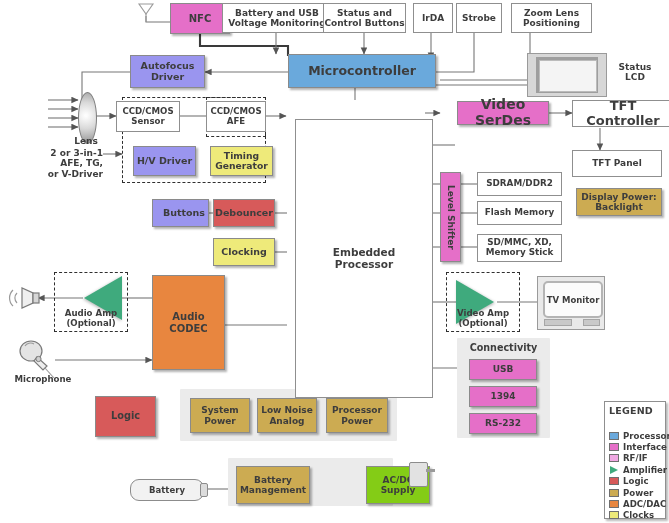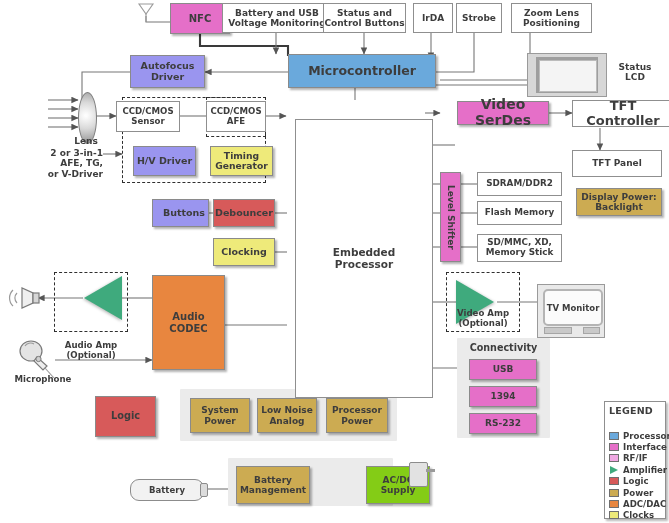--- a/index.html
+++ b/index.html
@@ -68,21 +68,21 @@
     border-left:8px solid #3faa7d;
     border-top:4px solid transparent;border-bottom:4px solid transparent;
   }
   #legend .ltxt{font-size:8.6px;font-weight:bold;color:#3d3d3d;white-space:nowrap;}
   
   .lcd-outer{
     position:absolute;background:#d7d7d7;border:1px solid #9a9a9a;z-index:3;
   }
   .lcd-mid{position:absolute;background:#9e9e9e;}
   .lcd-scr{position:absolute;background:#f4f4f4;border:1px solid #bbb;}
-  .tv-outer{position:absolute;background:#e9e9e9;border:1px solid #9a9a9a;z-index:3;margin-top:8px;}
+  .tv-outer{position:absolute;background:#e9e9e9;border:1px solid #9a9a9a;z-index:3;}
   .tv-scr{position:absolute;background:#fbfbfb;border:2px solid #b4b4b4;border-radius:5px;
           display:flex;align-items:center;justify-content:center;font-size:8.5px;font-weight:bold;color:#3d3d3d;}
   .tv-bar{position:absolute;background:#c9c9c9;border:1px solid #a6a6a6;}
   .battery{
     position:absolute;background:#f2f2f2;border:1px solid #8c8c8c;border-radius:9px;
     display:flex;align-items:center;justify-content:center;
     font-size:8.5px;font-weight:bold;color:#3d3d3d;z-index:3;
   }
   .batt-cap{position:absolute;background:#dcdcdc;border:1px solid #8c8c8c;border-radius:2px;z-index:4;}
   .plug-body{position:absolute;background:#e2e2e2;border:1px solid #8c8c8c;border-radius:2px;z-index:3;}
@@ -298,21 +298,21 @@
   <div class="blk" style="left:469px;top:413px;width:68px;height:21px;background:#e56fc8;font-size:9px;">RS-232</div>
 
   <svg style="position:absolute;left:8px;top:282px;width:36px;height:32px;z-index:3;" viewBox="0 0 36 32">
     <path d="M14,6 L14,26 L25,21 L25,11 z" fill="#efefef" stroke="#7a7a7a" stroke-width="1.2"></path>
     <rect x="25" y="11" width="6" height="10" fill="#d6d6d6" stroke="#7a7a7a" stroke-width="1.2"></rect>
     <path d="M9,11 A7,7 0 0 0 9,21" fill="none" stroke="#9a9a9a" stroke-width="1.2"></path>
     <path d="M5,8 A11,11 0 0 0 5,24" fill="none" stroke="#9a9a9a" stroke-width="1.2"></path>
   </svg>
 
   <div class="amp-tri flip" style="left:84px;top:276px;width:38px;height:44px;"></div>
-  <div class="capt" style="left:54px;top:309px;width:74px;font-size:8.6px;white-space:pre-line;margin-top:32px;">Audio Amp
+  <div class="capt" style="left:54px;top:309px;width:74px;font-size:8.6px;white-space:pre-line;">Audio Amp
 (Optional)</div>
 
   <div class="blk" style="left:152px;top:275px;width:73px;height:95px;background:#e8863f;font-size:10px;white-space:pre-line;">Audio
 CODEC</div>
 
   <svg style="position:absolute;left:16px;top:338px;width:44px;height:40px;z-index:3;" viewBox="0 0 44 40">
     <ellipse cx="15" cy="13" rx="11" ry="10" fill="#e4e4e4" stroke="#7a7a7a" stroke-width="1.2"></ellipse>
     <path d="M9,8 A6,5 0 0 1 18,6" fill="none" stroke="#9a9a9a" stroke-width="1.1"></path>
     <path d="M21,19 L31,28 L27,32 L18,23 z" fill="#ededed" stroke="#7a7a7a" stroke-width="1.2"></path>
     <circle cx="22.5" cy="21" r="2.6" fill="#cfcfcf" stroke="#7a7a7a" stroke-width="1"></circle>

